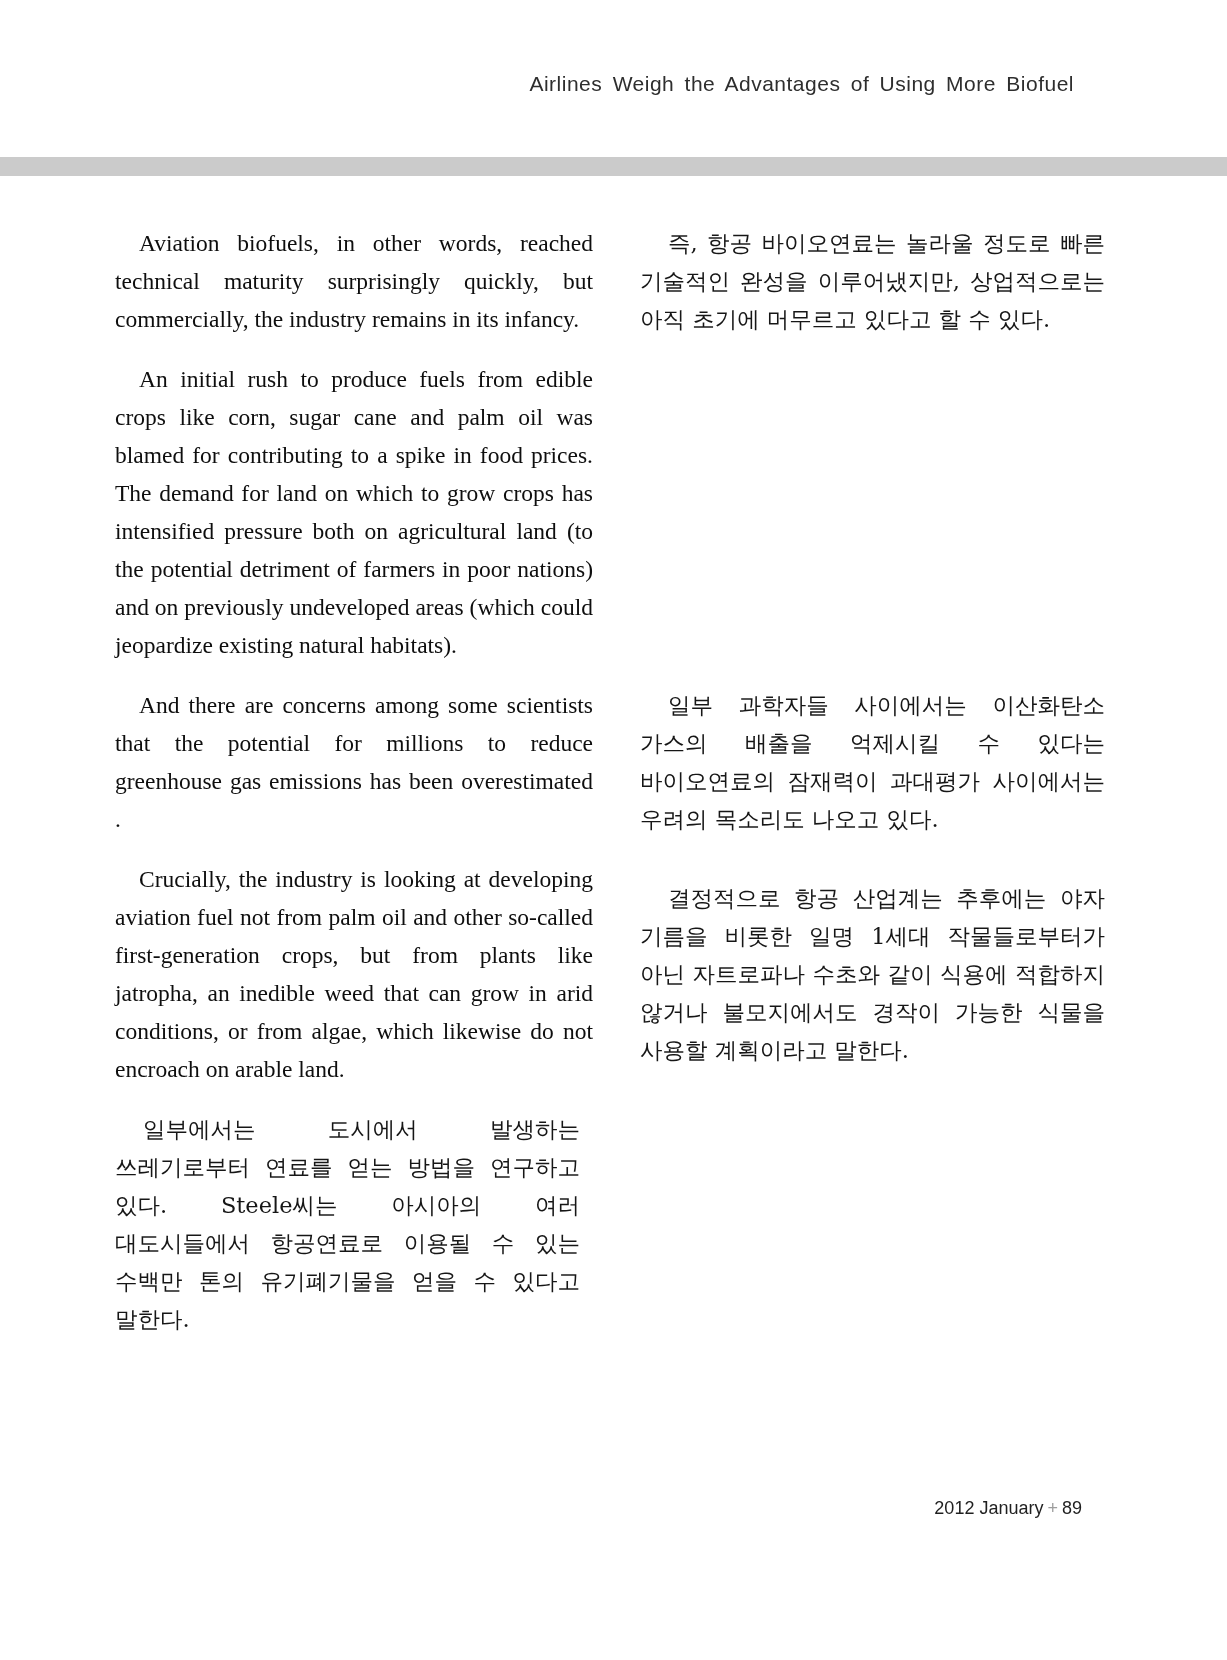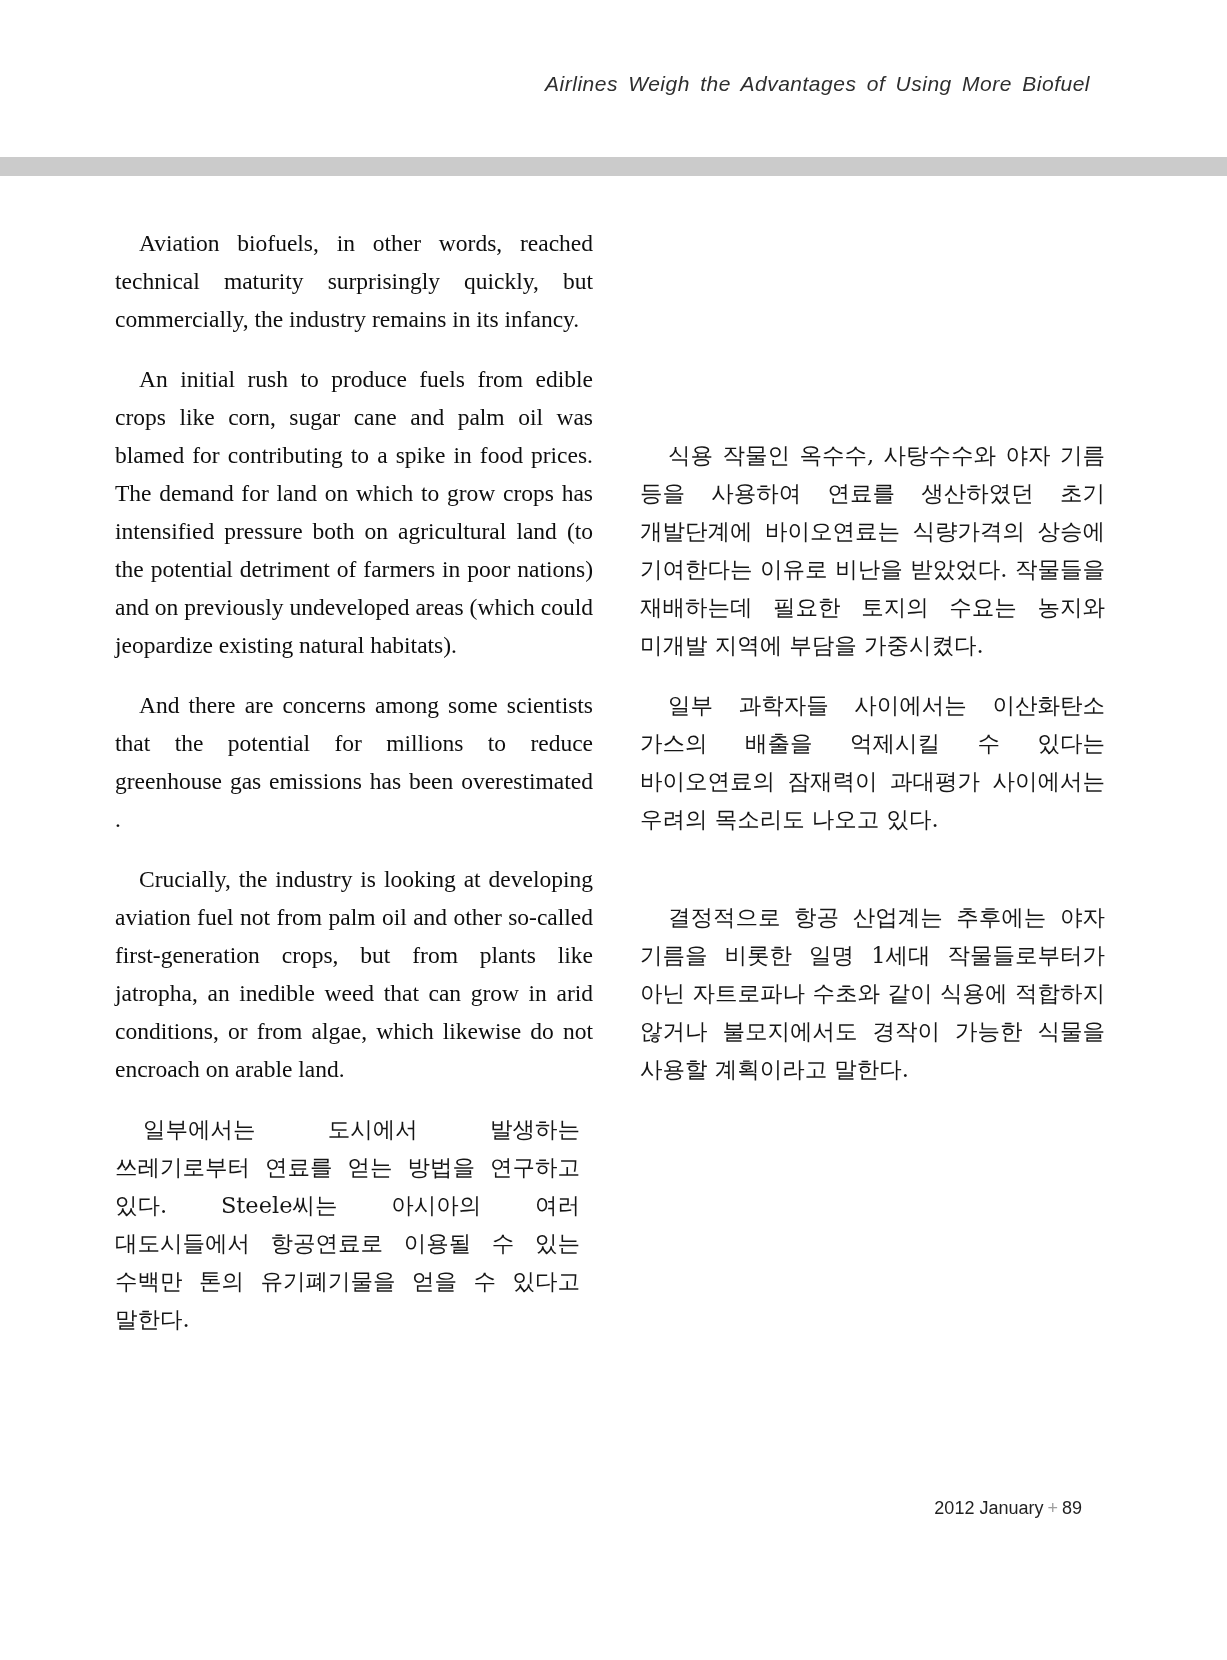--- a/index.html
+++ b/index.html
@@ -8,46 +8,45 @@
     width:1227px;
     height:1660px;
     background:#ffffff;
     overflow:hidden;
     font-family:"Liberation Serif", serif;
     color:#111111;
   }
   .running-head{
     position:absolute;
     top:72px;
-    right:137px;
+    right:153px;
     font-family:"Liberation Sans", sans-serif;
     font-size:21px;
     letter-spacing:0.5px;
     word-spacing:4px;
     color:#2e2e2e;
     white-space:nowrap;
-    font-style:italic;
   }
   .top-bar{
     position:absolute;
     top:157px;
     left:0;
     width:100%;
     height:19px;
     background:#cbcbcb;
   }
   .content{
     position:absolute;
     top:224px;
     left:115px;
     right:122px;
   }
   .pair-row{
     display:flex;
-    align-items:flex-end;
+    align-items:center;
     gap:47px;
     margin-bottom:22px;
   }
   .para{
     margin:0;
     text-align:justify;
     text-justify:inter-word;
   }
   .para.en{
     width:478px;
@@ -86,26 +85,26 @@
 <div class="page">
 
   <div class="running-head">Airlines Weigh the Advantages of Using More Biofuel</div>
 
   <div class="top-bar"></div>
 
   <main class="content">
 
     <section class="pair-row">
       <p class="para en">Aviation biofuels, in other words, reached technical maturity surprisingly quickly, but commercially, the industry remains in its infancy.</p>
+      <p class="para ko">즉, 항공 바이오연료는 놀라울 정도로 빠른 기술적인 완성을 이루어냈지만, 상업적으로는 아직 초기에 머무르고 있다고 할 수 있다.</p>
     </section>
 
 
     <section class="pair-row">
       <p class="para en">An initial rush to produce fuels from edible crops like corn, sugar cane and palm oil was blamed for contributing to a spike in food prices. The demand for land on which to grow crops has intensified pressure both on agricultural land (to the potential detriment of farmers in poor nations) and on previously undeveloped areas (which could jeopardize existing natural habitats).</p>
-      <p class="para ko">식용 작물인 옥수수, 사탕수수와 야자 기름 등을 사용하여 연료를 생산하였던 초기 개발단계에 바이오연료는 식량가격의 상승에 기여한다는 이유로 비난을 받았었다. 작물들을 재배하는데 필요한 토지의 수요는 농지와 미개발 지역에 부담을 가중시켰다.</p>
     </section>
 
     <section class="pair-row">
       <p class="para en">And there are concerns among some scientists that the potential for millions to reduce greenhouse gas emissions has been overestimated .</p>
       <p class="para ko">일부 과학자들 사이에서는 이산화탄소 가스의 배출을 억제시킬 수 있다는 바이오연료의 잠재력이 과대평가 사이에서는 우려의 목소리도 나오고 있다.</p>
     </section>
 
 
     <section class="pair-row">
       <p class="para en">Crucially, the industry is looking at developing aviation fuel not from palm oil and other so-called first-generation crops, but from plants like jatropha, an inedible weed that can grow in arid conditions, or from algae, which likewise do not encroach on arable land.</p>

